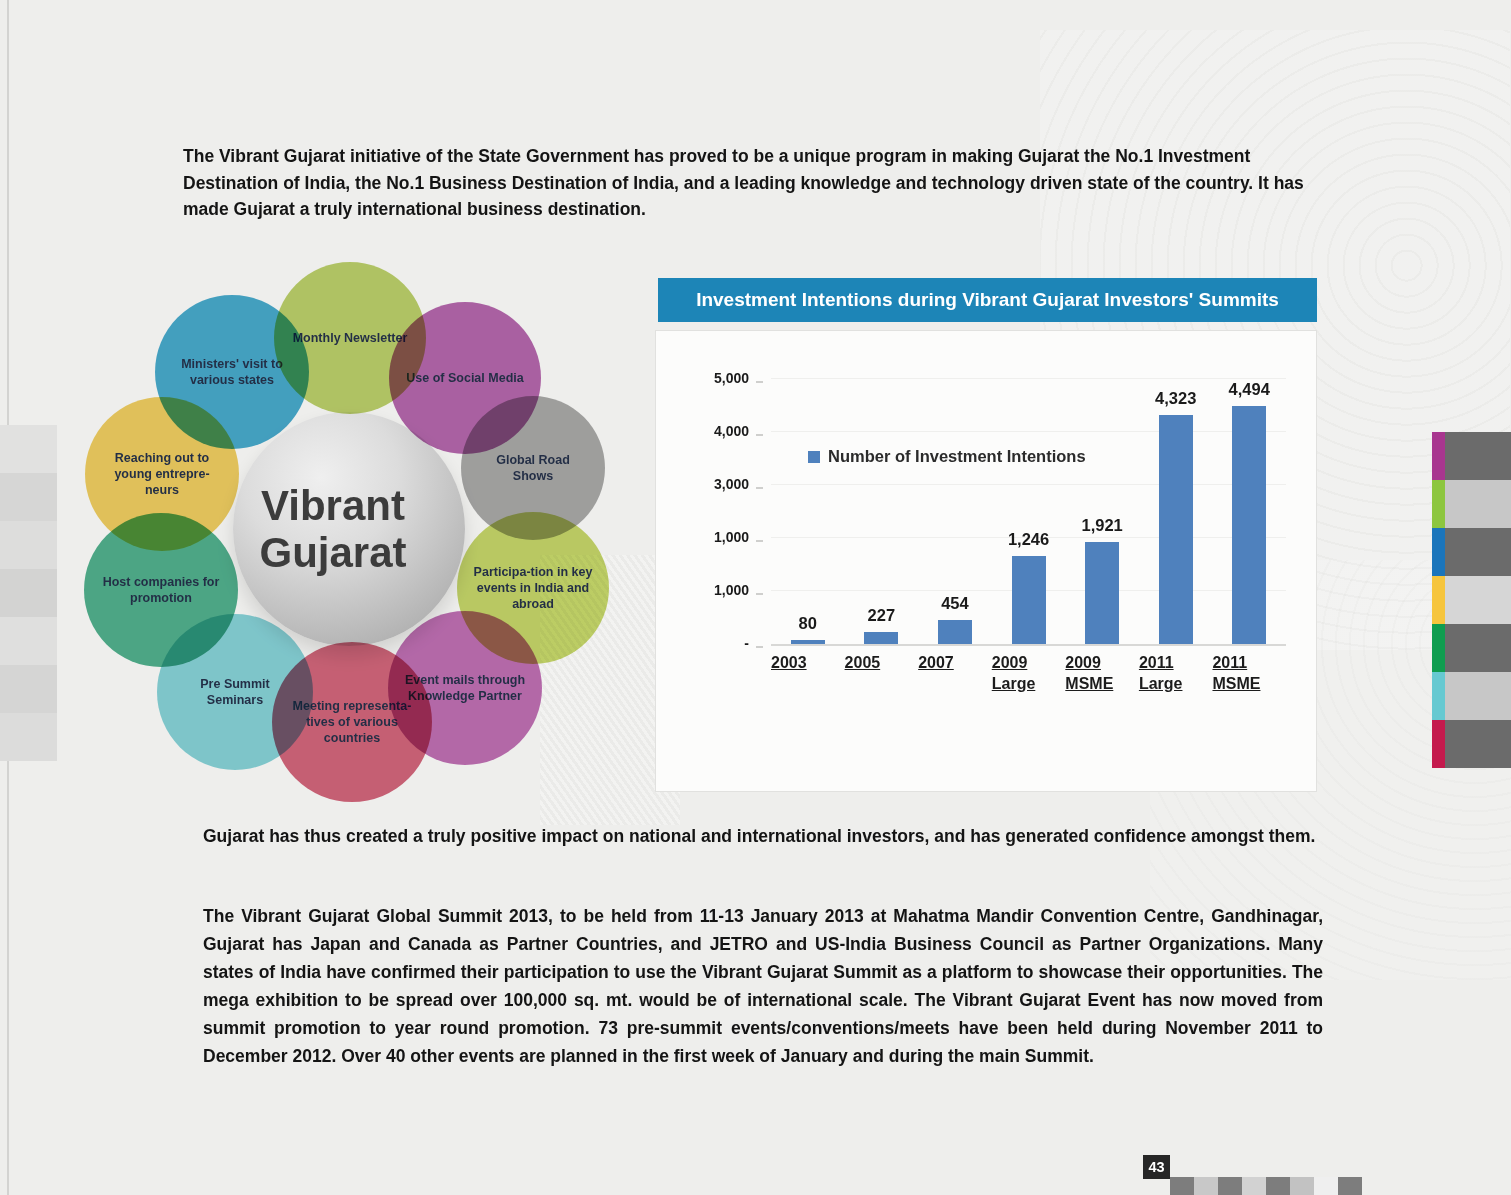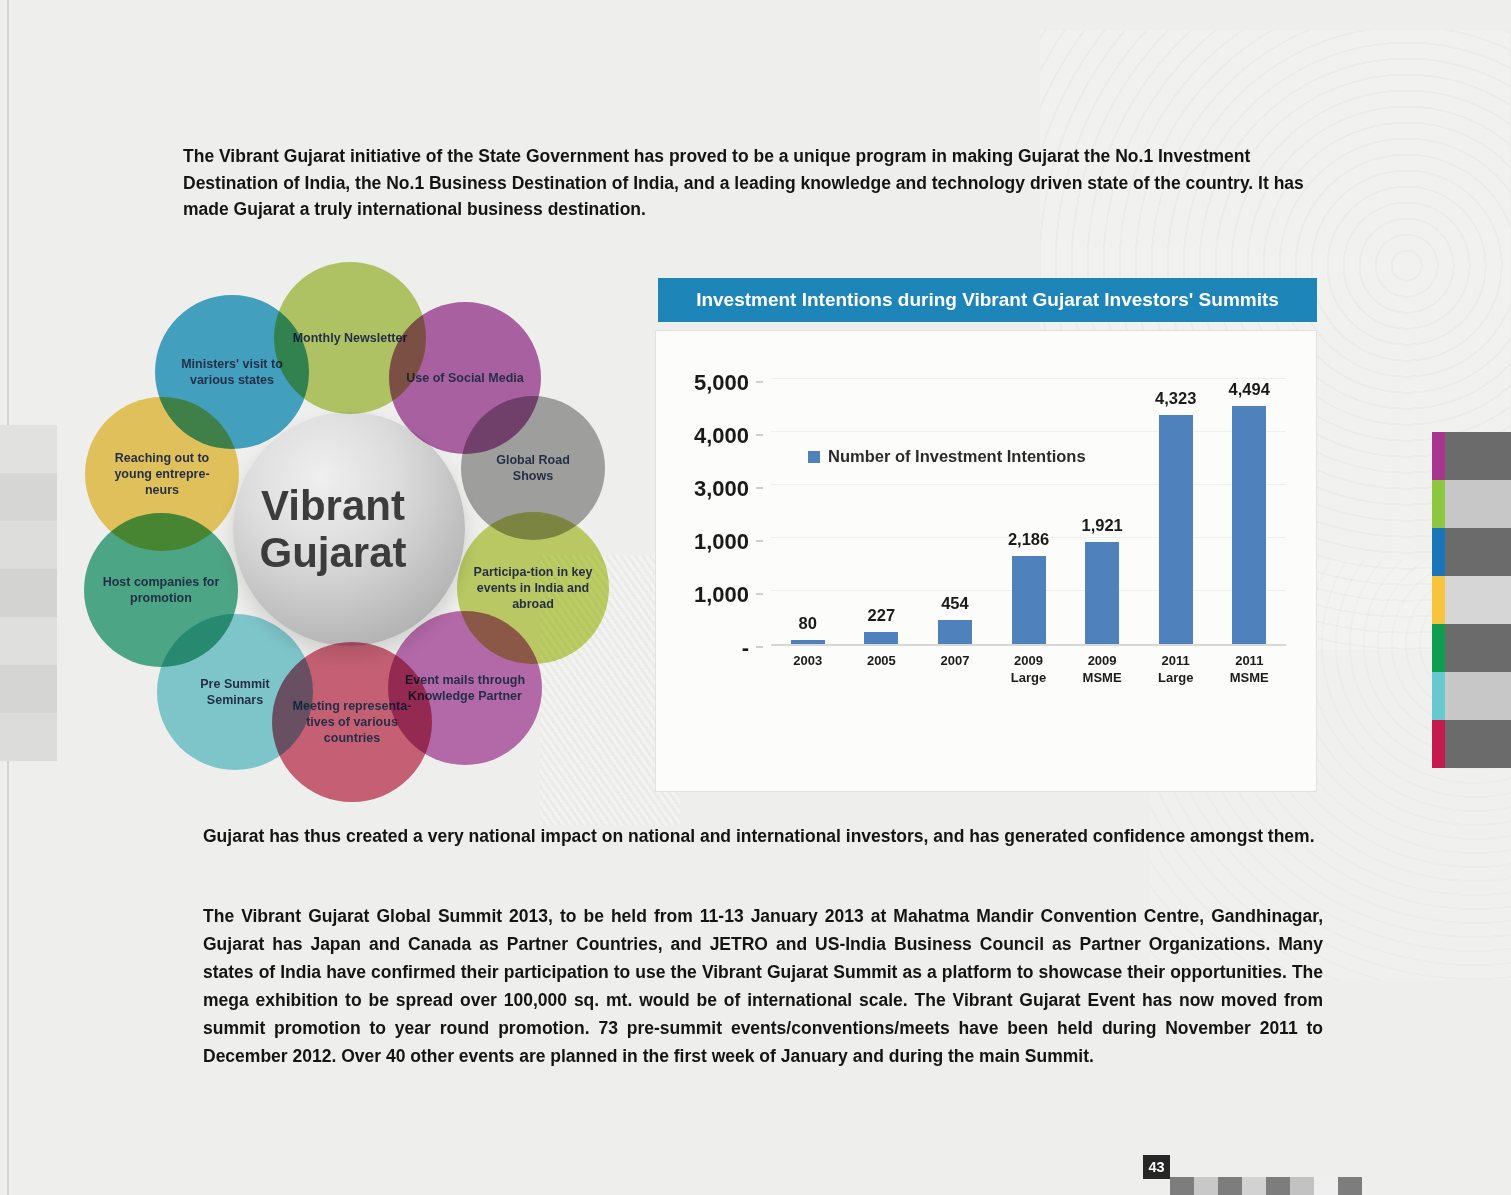--- a/index.html
+++ b/index.html
@@ -45,31 +45,31 @@
   .center-label { font-size:42px; font-weight:bold; color:#3c3c3c; line-height:1.12; width:200px; }
 
   
   .chart-panel { position:absolute; left:655px; top:278px; width:662px; height:514px; z-index:4; }
   .chart-title { position:absolute; left:3px; top:0; width:659px; height:44px; background:#1d85b7;
     color:#ffffff; font-weight:bold; font-size:19px; display:flex; align-items:center; justify-content:center; }
   .chart-body { position:absolute; left:0; top:52px; width:662px; height:462px;
     background:#fcfcfb; border:1px solid #e1e1df; }
   .y-axis { position:absolute; left:0; top:0; width:100px; height:100%; }
   .y-tick { position:absolute; left:25px; width:68px; text-align:right;
-    font-size:22px; font-weight:bold; color:#1a1a1a; }
+    font-size:14px; font-weight:bold; color:#1a1a1a; }
   .y-tick::after { content:""; position:absolute; right:-14px; top:11px; width:7px; height:2px; background:#cfcfcd; }
   .plot { position:absolute; left:115px; top:50px; width:515px; height:265px;
     display:flex; align-items:flex-end; border-bottom:2px solid #d8d8d6; }
   .gridline { position:absolute; left:0; width:100%; height:1px; background:#efefed; }
   .bar-group { position:relative; flex:1; height:100%; }
   .bar { position:absolute; bottom:0; left:50%; transform:translateX(-50%); width:34px; }
   .bar-val { position:absolute; width:140%; left:-20%; text-align:center;
     font-size:16.5px; font-weight:bold; color:#1a1a1a; }
-  .bar-cat { position:absolute; top:calc(100% + 9px); width:100%; text-align:center;
-    font-size:13px; font-weight:bold; color:#1c1c1c; white-space:pre-line; line-height:1.3; }
+  .bar-cat { position:absolute; top:calc(100% + 9px); width:100%; 
+    font-size:16px; font-weight:bold; color:#1c1c1c; white-space:pre-line; line-height:1.3;text-decoration:underline; }
   .legend { position:absolute; left:152px; top:116px; display:flex; align-items:center; gap:8px;
     font-size:16.5px; font-weight:bold; color:#2b2b2b; }
   .legend-swatch { width:12px; height:12px; display:inline-block; }
 
   
   .left-strip { position:absolute; left:0; top:425px; width:57px; }
   .left-seg { width:57px; height:48px; }
   .right-strip { position:absolute; left:1432px; top:432px; width:79px; }
   .right-row { display:flex; height:48px; }
   .right-accent { width:13px; height:48px; }
@@ -190,21 +190,21 @@
           <div class="bar-val" style="bottom: 19px;">227</div>
           <div class="bar" style="height: 12px; background: rgb(79, 129, 189);"></div>
           <div class="bar-cat">2005</div>
         </div>
         <div class="bar-group">
           <div class="bar-val" style="bottom: 31px;">454</div>
           <div class="bar" style="height: 24px; background: rgb(79, 129, 189);"></div>
           <div class="bar-cat">2007</div>
         </div>
         <div class="bar-group">
-          <div class="bar-val" style="bottom: 95px;">2,186</div>
+          <div class="bar-val" style="bottom: 95px;">1,246</div>
           <div class="bar" style="height: 88px; background: rgb(79, 129, 189);"></div>
           <div class="bar-cat">2009
 Large</div>
         </div>
         <div class="bar-group">
           <div class="bar-val" style="bottom: 109px; text-align: center;">1,921</div>
           <div class="bar" style="height: 102px; background: rgb(79, 129, 189);"></div>
           <div class="bar-cat">2009
 MSME</div>
         </div>
@@ -221,21 +221,21 @@
 MSME</div>
         </div>
       </div>
     <div class="legend">
       <span class="legend-swatch" style="background-color: rgb(79, 129, 189);"></span>
       <span>Number of Investment Intentions</span>
     </div>
   </div>
 </div>
 
-<p class="para impact">Gujarat has thus created a very national impact on national and international investors, and has generated confidence amongst them.</p>
+<p class="para impact">Gujarat has thus created a truly positive impact on national and international investors, and has generated confidence amongst them.</p>
 <p class="para summit">The Vibrant Gujarat Global Summit 2013, to be held from 11-13 January 2013 at Mahatma Mandir Convention Centre, Gandhinagar, Gujarat has Japan and Canada as Partner Countries, and JETRO and US-India Business Council as Partner Organizations. Many states of India have confirmed their participation to use the Vibrant Gujarat Summit as a platform to showcase their opportunities. The mega exhibition to be spread over 100,000 sq. mt. would be of international scale. The Vibrant Gujarat Event has now moved from summit promotion to year round promotion. 73 pre-summit events/conventions/meets have been held during November 2011 to December 2012. Over 40 other events are planned in the first week of January and during the main Summit.</p>
 
 <div class="page-num">43</div>
 <div class="footer-strip">
     <div class="foot-sq" style="background: rgb(125, 125, 125);"></div>
     <div class="foot-sq" style="background: rgb(200, 200, 200);"></div>
     <div class="foot-sq" style="background: rgb(125, 125, 125);"></div>
     <div class="foot-sq" style="background: rgb(210, 210, 210);"></div>
     <div class="foot-sq" style="background: rgb(125, 125, 125);"></div>
     <div class="foot-sq" style="background: rgb(194, 194, 194);"></div>

